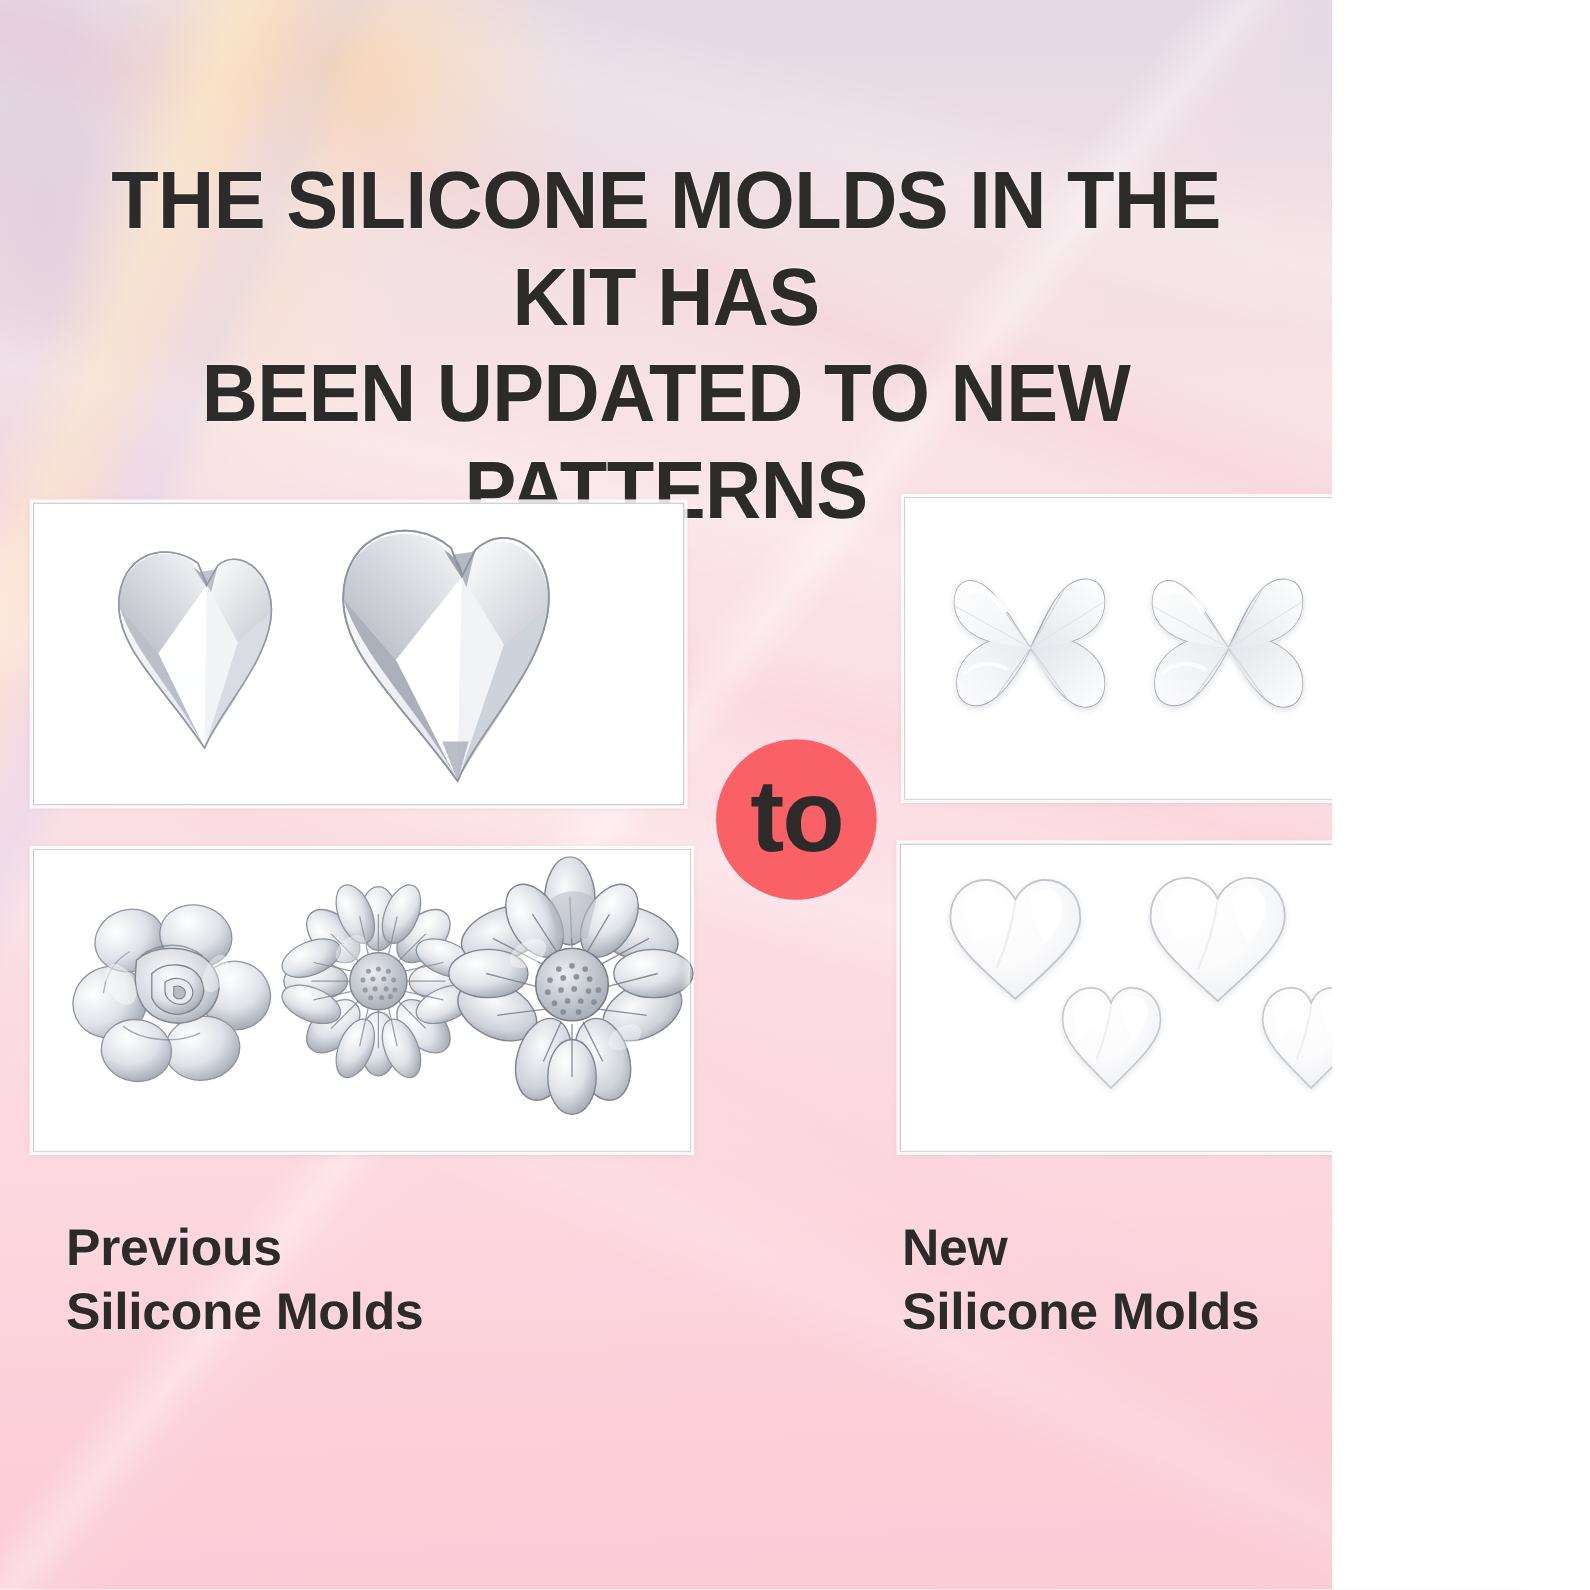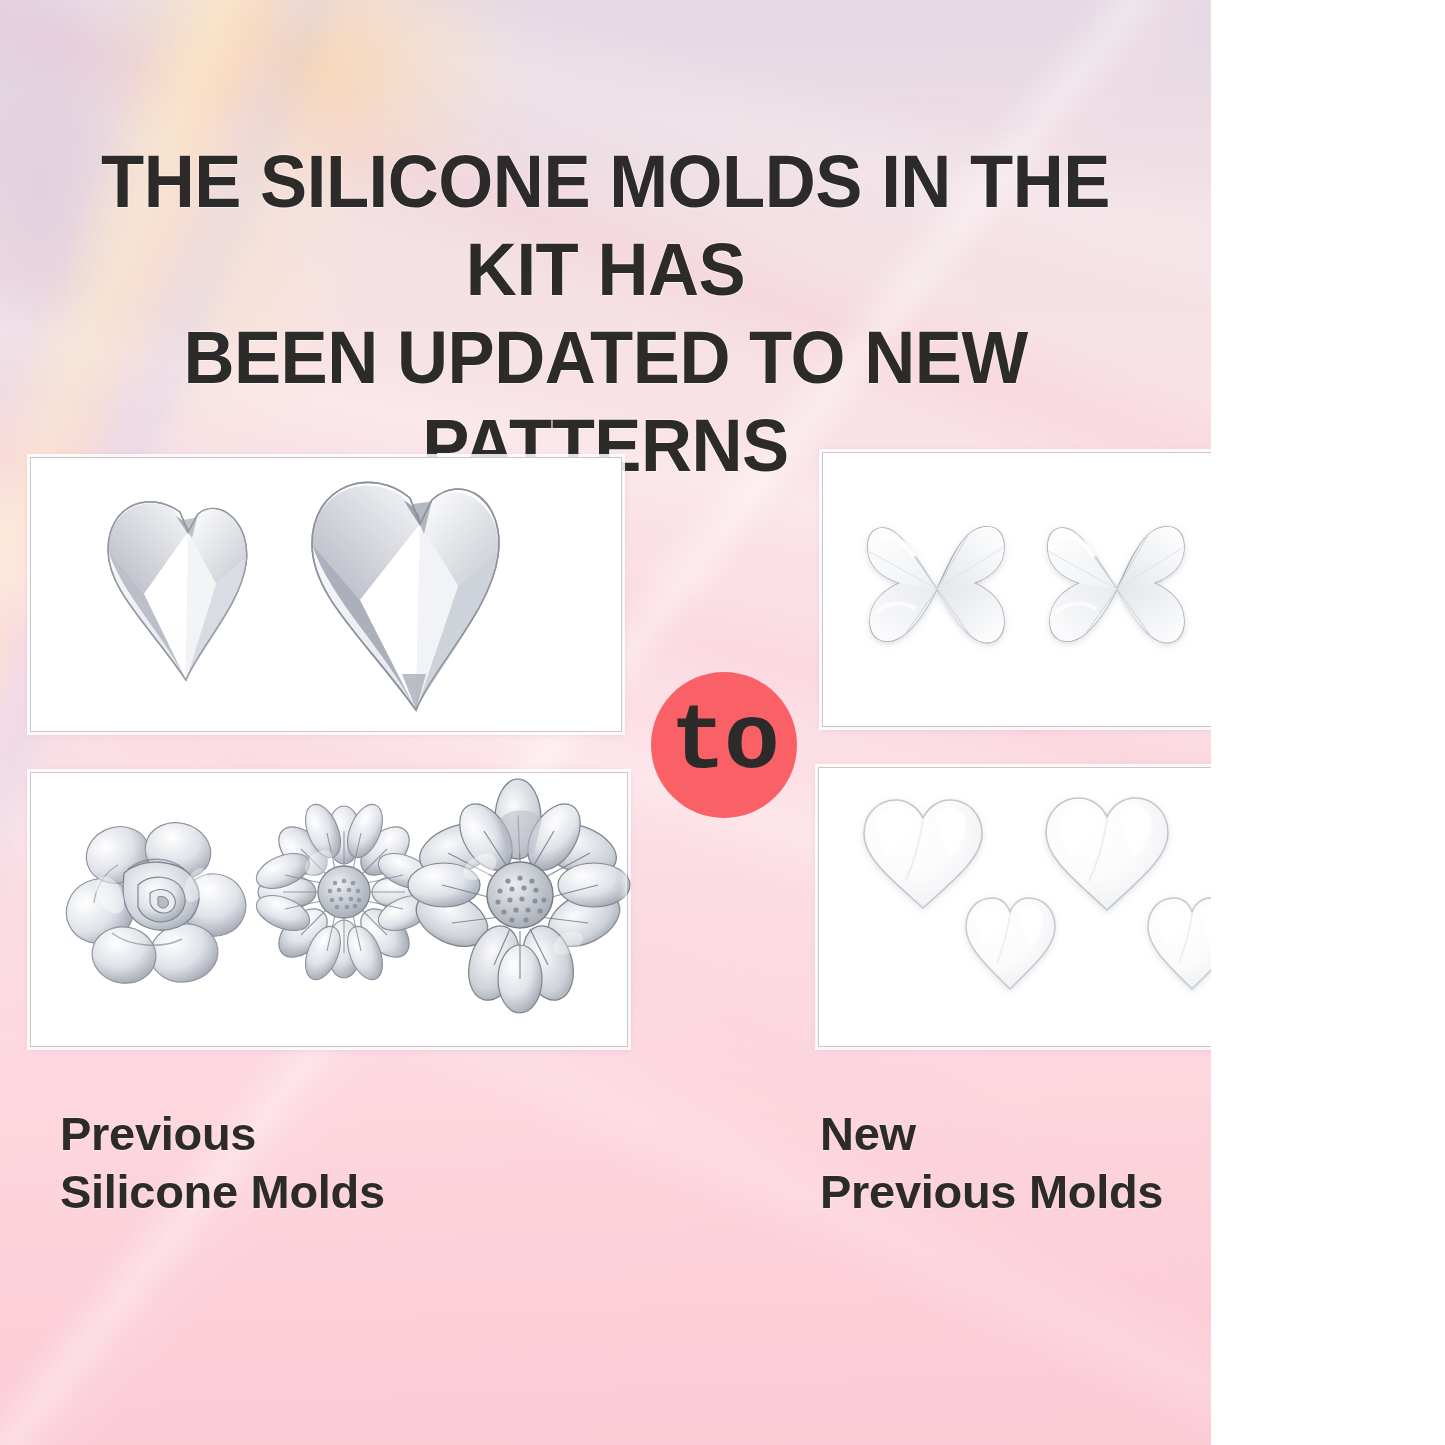--- a/index.html
+++ b/index.html
@@ -155,21 +155,20 @@
   #to-badge {
     position: absolute;
     left: 651px; top: 672px;
     width: 146px; height: 146px;
     border-radius: 50%;
     background: #fa6166;
     display: flex;
     align-items: center;
     justify-content: center;
     z-index: 6;
-    font-family: Liberation Mono, monospace;
   }
   #to-badge .to-text {
     color: #2d2a2a;
     font-size: 93px;
     font-weight: 700;
     line-height: 1;
     letter-spacing: -2px;
     margin-top: -6px;
   }
 
@@ -585,15 +584,15 @@
   </div>
 
   <div id="to-badge">
     <span class="to-text">to</span>
   </div>
 
   <div class="caption" id="caption-previous">Previous
 Silicone Molds</div>
 
   <div class="caption" id="caption-new">New
-Previous Molds</div>
+Silicone Molds</div>
 
 </div>
 
 </body></html>

